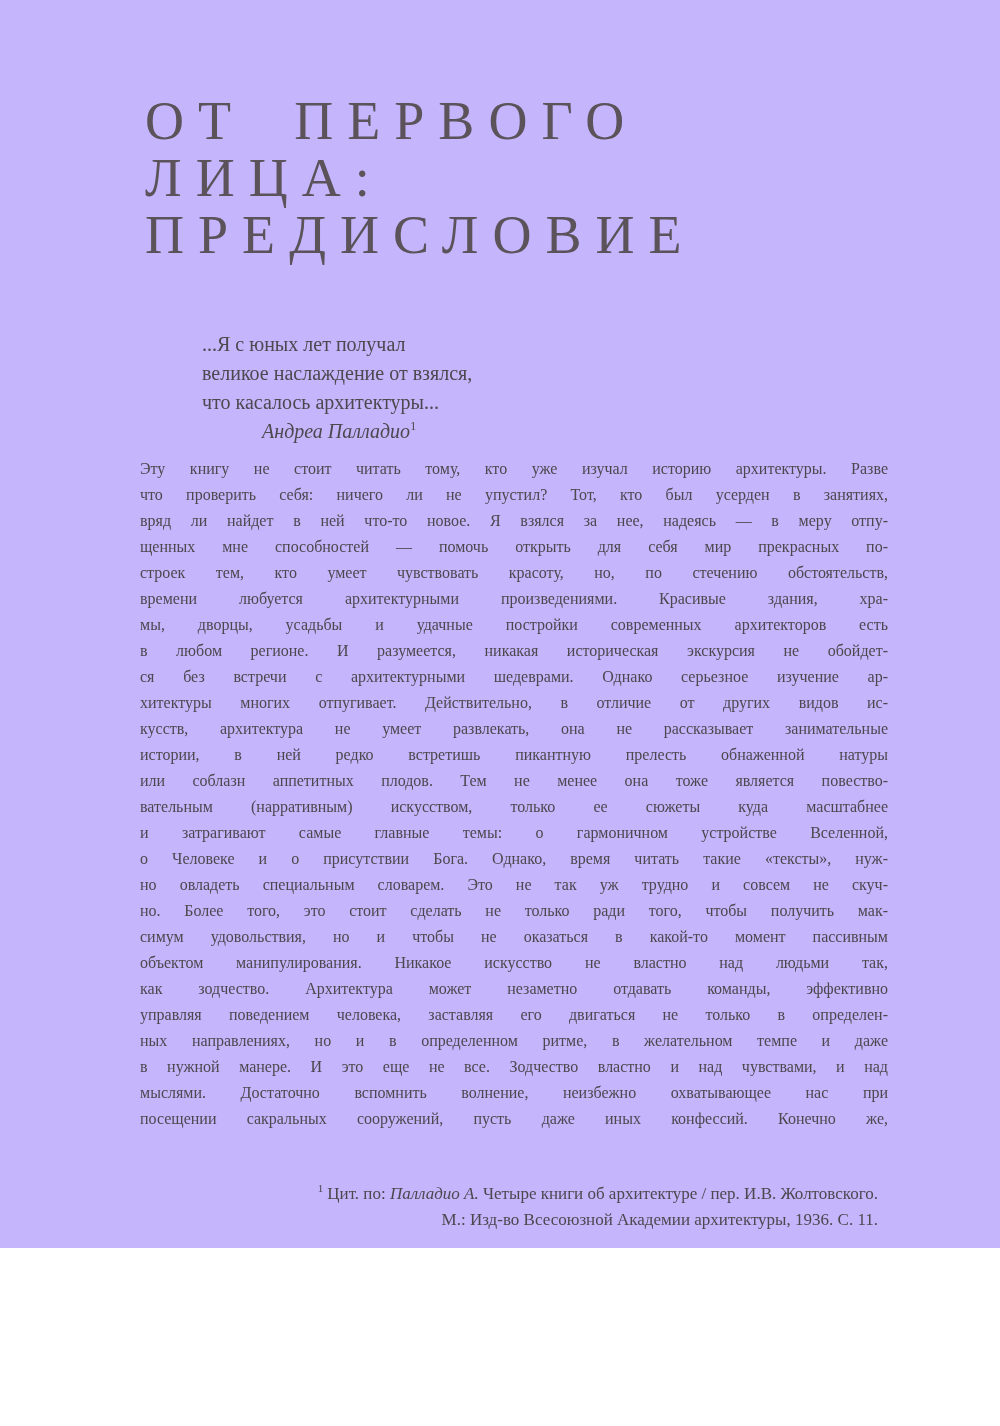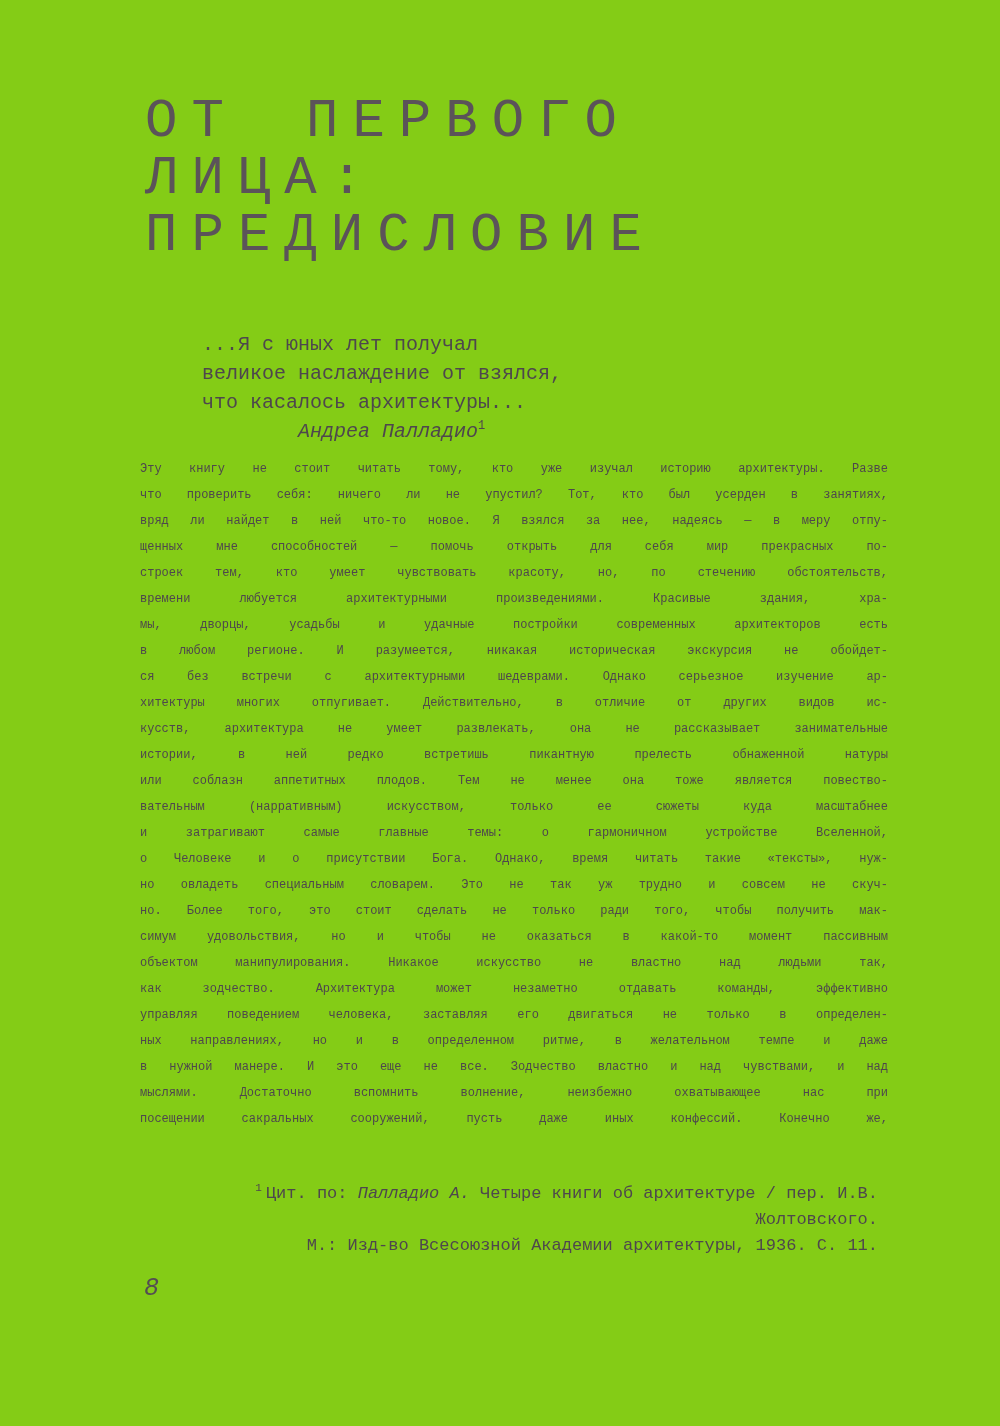--- a/index.html
+++ b/index.html
@@ -3,23 +3,23 @@
 <meta charset="utf-8">
 <style>
   html, body {
     margin: 0;
     padding: 0;
     background: #ffffff;
   }
   .page {
     position: relative;
     width: 1000px;
-    height: 1426px;
-    background: #84cc16;
-    font-family: Liberation Mono, monospace;
+    height: 1248px;
+    background: #c4b5fd;
+    font-family: Liberation Serif, serif;
     overflow: hidden;
   }
   .chapter-title {
     position: absolute;
     left: 145px;
     top: 93px;
     margin: 0;
     font-weight: 400;
     font-size: 54px;
     line-height: 57px;
@@ -32,33 +32,33 @@
     position: absolute;
     left: 202px;
     top: 330px;
     font-size: 20px;
     line-height: 29px;
     color: #4e474d;
     white-space: nowrap;
   }
   .epigraph-attribution {
     font-style: italic;
-    margin-left: 96px;
+    margin-left: 60px;
   }
   .epigraph-attribution sup {
     font-size: 12px;
     font-style: normal;
     line-height: 0;
   }
   .body-text {
     position: absolute;
     left: 140px;
     top: 456px;
     width: 748px;
-    font-size: 12px;
+    font-size: 16px;
     line-height: 26px;
     color: #4e474d;
   }
   .body-line {
     text-align: justify;
     text-align-last: justify;
     height: 26px;
     overflow: visible;
   }
   .footnote {

